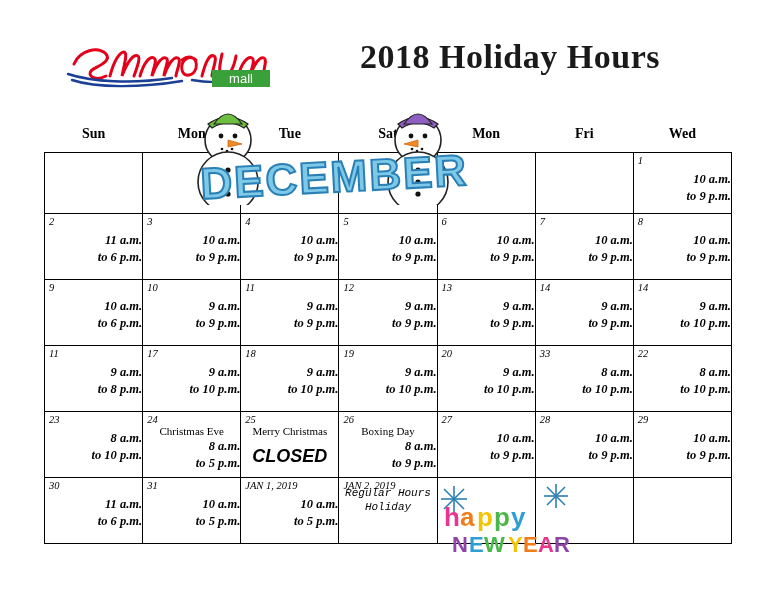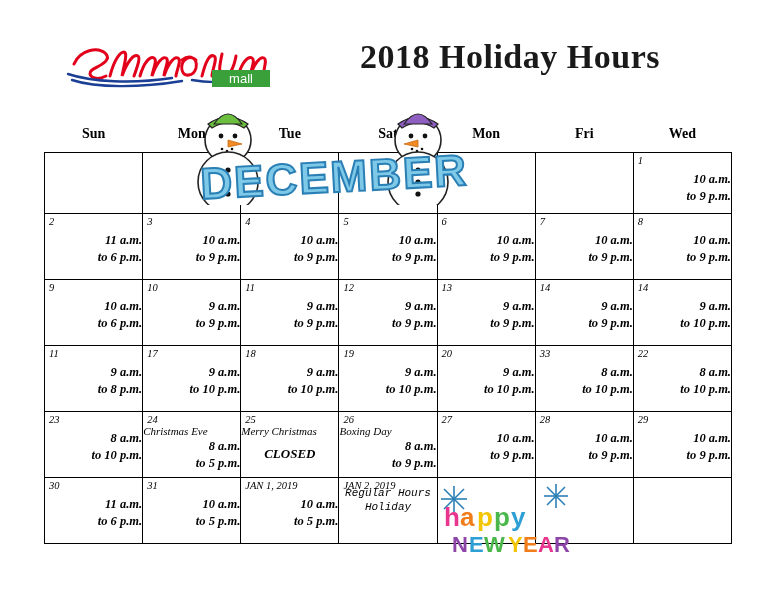--- a/index.html
+++ b/index.html
@@ -88,33 +88,33 @@
     padding-top: 18px;
     text-align: right;
     font-family: "Liberation Serif", serif;
     font-style: italic;
     font-weight: bold;
     font-size: 12.5px;
     line-height: 17px;
   }
   .hours.tight { padding-top: 14px; }
   .note {
+    text-align: center;
     font-family: "Liberation Serif", serif;
-    font-style: italic;
     font-size: 11px;
     line-height: 14px;
     padding-top: 12px;
   }
   .note + .hours { padding-top: 0; }
   .closed {
     text-align: center;
-    font-family: Liberation Serif, serif;
+    font-family: Liberation Sans, sans-serif;
     font-style: italic;
     font-weight: bold;
-    font-size: 13px;
+    font-size: 18px;
     padding-top: 16px;
   }
   .resume {
     text-align: center;
     font-family: Liberation Mono, monospace;
     font-style: italic;
     font-size: 11px;
     line-height: 14px;
     padding-top: 8px;
   }

